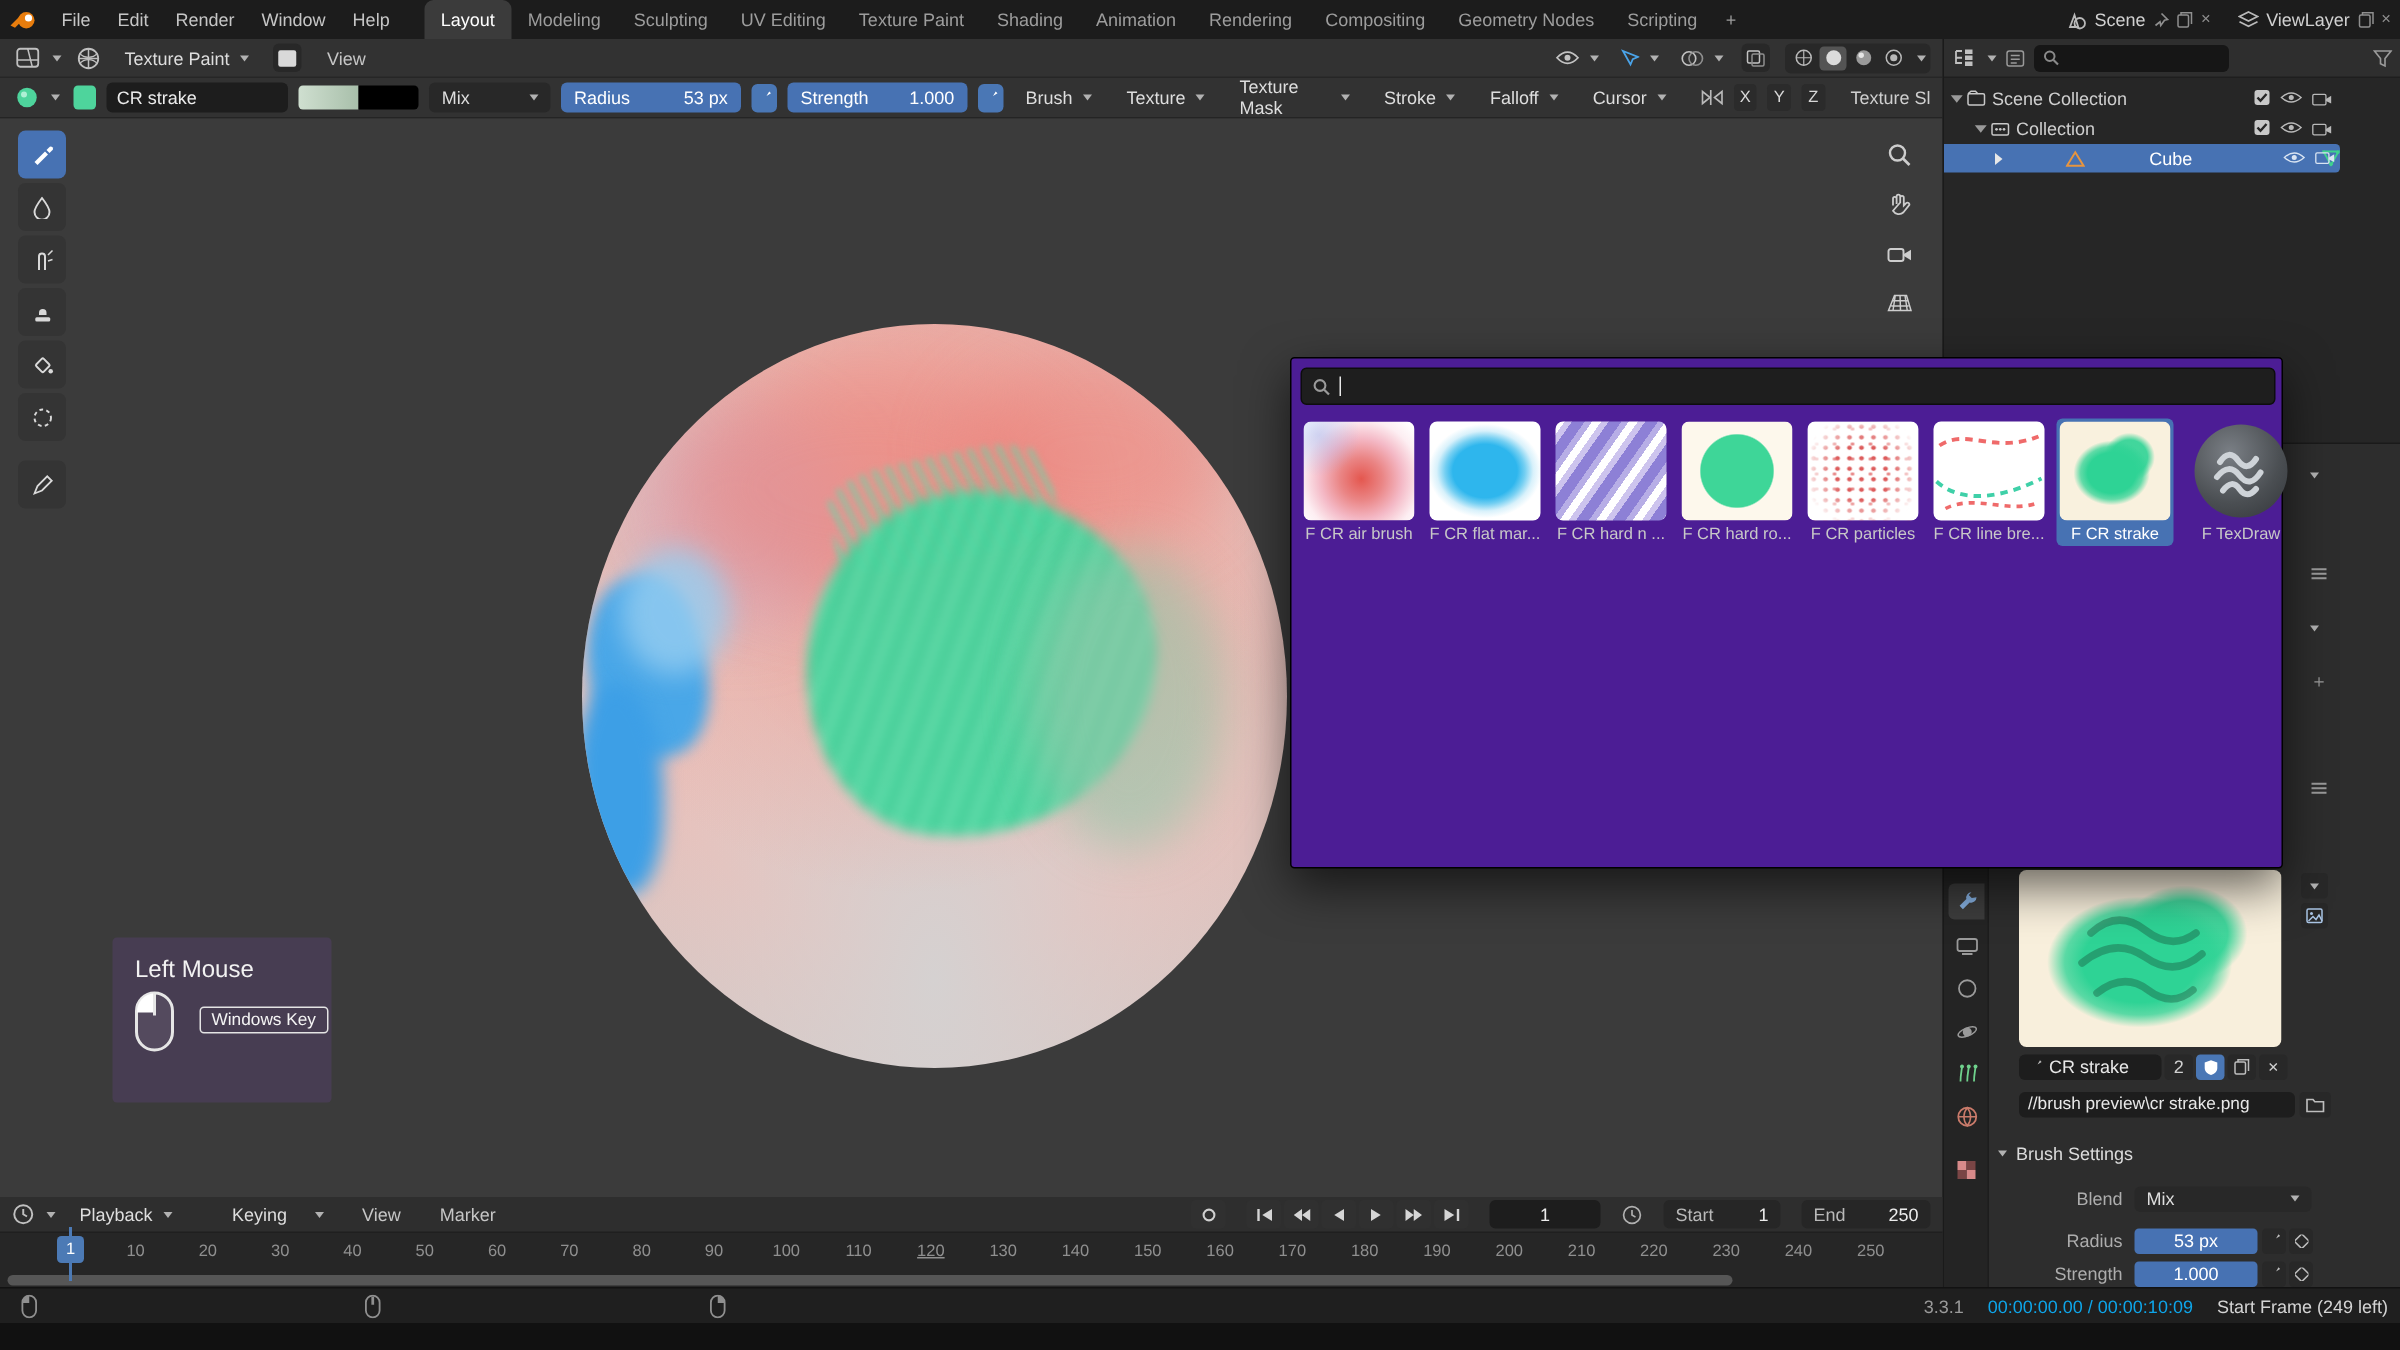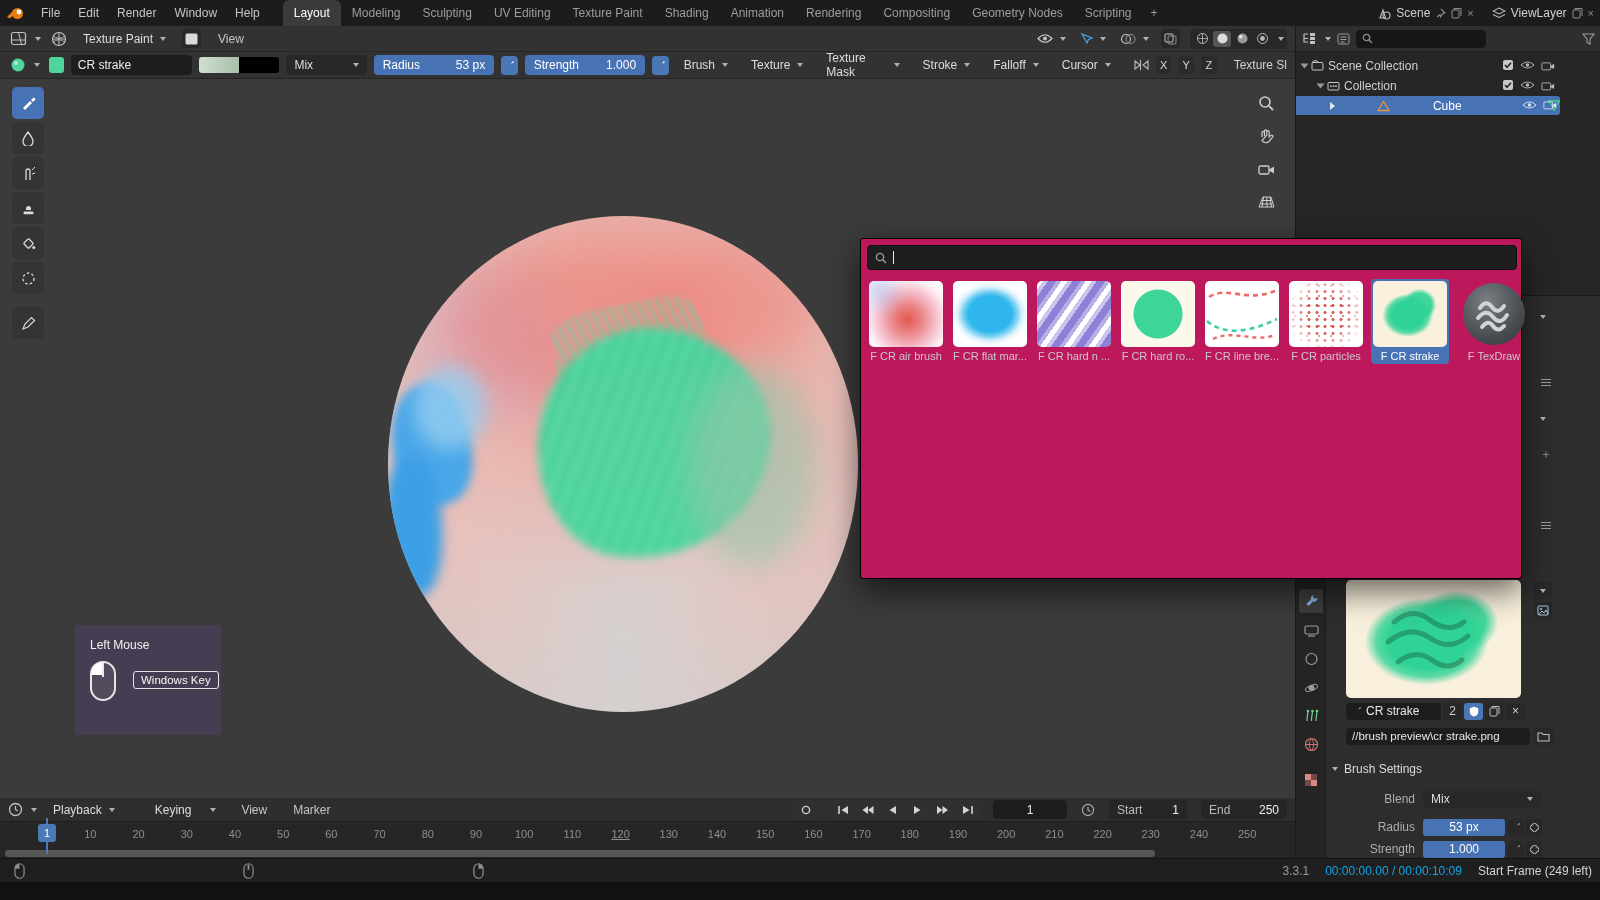--- a/index.html
+++ b/index.html
@@ -45,21 +45,21 @@
      radial-gradient(ellipse at 50% 88%, rgba(212,210,210,.95), transparent 62%),
      radial-gradient(circle at 50% 45%, #eec3bc 0%, #e9c0ba 55%, #dcc5c1 75%, #d0c8c6 90%, #cac7c7 100%);}
   .blob{position:absolute;border-radius:50%;}
   .toolcol{position:absolute;left:12px;top:8px;display:flex;flex-direction:column;gap:3px;}
   .tool{width:32px;height:32px;border-radius:5px;background:#343434;display:flex;align-items:center;justify-content:center;}
   .tool.active{background:#4772b3;}
   .tool.sep{margin-top:10px;}
   .navcol{position:absolute;left:1254px;top:12px;display:flex;flex-direction:column;gap:9px;align-items:center;}
   .navbtn{width:24px;height:24px;display:flex;align-items:center;justify-content:center;border-radius:12px;}
   .keycast{position:absolute;left:75px;top:546px;width:146px;height:110px;background:rgba(73,62,85,.88);border-radius:3px;color:#f0f0f0;}
-  .keycast .t1{position:absolute;left:15px;top:13px;font-size:12px;color:#f2f2f2;}
+  .keycast .t1{position:absolute;left:15px;top:13px;font-size:16px;color:#f2f2f2;}
   .wkey{position:absolute;left:58px;top:46px;border:1px solid #e4e4e4;border-radius:3px;padding:2px 7px;font-size:11.5px;color:#f4f4f4;}
 
   
   .rpanel{left:1295px;top:26px;width:305px;height:832px;background:#2d2d2d;border-left:1px solid #1a1a1a;}
   .outliner{position:absolute;left:0;top:0;width:305px;height:270px;background:#262626;border-bottom:1px solid #1a1a1a;}
   .ol-head{position:absolute;left:0;top:0;width:305px;height:26px;background:#2e2e2e;border-bottom:1px solid #1e1e1e;display:flex;align-items:center;padding:0 6px;gap:6px;}
   .searchbox{background:#161616;border-radius:4px;height:18px;display:flex;align-items:center;padding:0 6px;gap:5px;width:130px;}
   .olrow{position:absolute;left:0;width:305px;height:19px;display:flex;align-items:center;gap:4px;font-size:12px;color:#cfcfcf;}
   .olrow.sel{background:#4772b3;color:#fff;width:264px;border-radius:0 3px 3px 0;justify-content:space-between;}
   .tri{display:inline-block;width:0;height:0;border-top:4px solid transparent;border-bottom:4px solid transparent;border-left:5px solid #9a9a9a;}
@@ -93,21 +93,21 @@
   .playhead-box{position:absolute;left:38px;top:2px;width:18px;height:18px;background:#4c7ab5;border-radius:3px;color:#fff;display:flex;align-items:center;justify-content:center;font-size:11px;z-index:3;}
   .playhead-line{position:absolute;left:46px;top:20px;width:2px;height:36px;background:#4c7ab5;z-index:2;}
   .hscroll{position:absolute;left:5px;top:52px;width:1150px;height:7px;background:#565656;border-radius:4px;}
 
   
   .statusbar{left:0;top:858px;width:1600px;height:24px;background:#1f1f1f;border-top:1px solid #121212;}
   .statusright{position:absolute;right:8px;top:0;height:24px;display:flex;align-items:center;gap:16px;}
   .bstrip{left:0;top:882px;width:1600px;height:18px;background:#111;}
 
   
-  .popup{left:860px;top:238px;width:662px;height:341px;background:#be185d;border:1px solid #000;border-radius:3px;box-shadow:0 12px 32px rgba(0,0,0,.6);z-index:50;}
+  .popup{left:860px;top:238px;width:662px;height:341px;background:#4c1d95;border:1px solid #000;border-radius:3px;box-shadow:0 12px 32px rgba(0,0,0,.6);z-index:50;}
   .psearch{position:absolute;left:6px;top:6px;width:650px;height:25px;background:#1e1e1e;border:1px solid #0d0d0d;border-radius:4px;display:flex;align-items:center;padding:0 7px;gap:6px;}
   .psearch input{flex:1;background:transparent;border:none;outline:none;color:#e8e8e8;font:12px "Liberation Sans",sans-serif;}
   .caret{width:1px;height:13px;background:#e8e8e8;}
   .bgrid{position:absolute;left:6px;top:40px;display:flex;gap:6px;}
   .brush-item{width:78px;padding:2px;border-radius:4px;}
   .brush-item.sel{background:#4772b3;}
   .bl{font-size:11px;text-align:center;margin-top:3px;white-space:nowrap;overflow:hidden;color:#c8c8c8;}
   .brush-item.sel .bl{color:#fff;}
   .th{width:74px;height:66px;border-radius:5px;background:#fff;position:relative;overflow:hidden;}
   .th-air{background:radial-gradient(circle at 14% 14%, rgba(150,170,235,.45), transparent 32%),
@@ -867,32 +867,32 @@
       </div>
       <div class="brush-item">
         <div class="th th-stripes"></div>
         <div class="bl">F CR hard n ...</div>
       </div>
       <div class="brush-item">
         <div class="th th-round"></div>
         <div class="bl">F CR hard ro...</div>
       </div>
       <div class="brush-item">
+        <div class="th th-particles"></div>
+        <div class="bl">F CR particles</div>
+      </div>
+      <div class="brush-item">
         <div class="th th-lines">
           <svg width="74" height="66" viewBox="0 0 74 66">
               <path d="M4 16 C22 4 40 22 70 10" fill="none" stroke="#ef6a6a" stroke-width="2.6" stroke-dasharray="5 4"></path>
               <path d="M2 40 C20 56 48 50 72 38" fill="none" stroke="#3fd0a8" stroke-width="2.6" stroke-dasharray="5 4"></path>
               <path d="M8 58 C28 48 50 62 70 54" fill="none" stroke="#ef6a6a" stroke-width="2.4" stroke-dasharray="4 4"></path>
             </svg>
         </div>
         <div class="bl">F CR line bre...</div>
-      </div>
-      <div class="brush-item">
-        <div class="th th-particles"></div>
-        <div class="bl">F CR particles</div>
       </div>
       <div class="brush-item sel">
         <div class="th th-strake"></div>
         <div class="bl">F CR strake</div>
       </div>
       <div class="brush-item">
         <div class="th th-texdraw">
           <div class="texball">
             <svg width="44" height="40" viewBox="0 0 44 40">
                 <path d="M8 14 q6-9 12-1 t12-1 M6 24 q8-10 15-1 t14-2 M10 33 q6-8 11-1 t11 0" fill="none" stroke="#ced3d8" stroke-width="4" stroke-linecap="round"></path>

